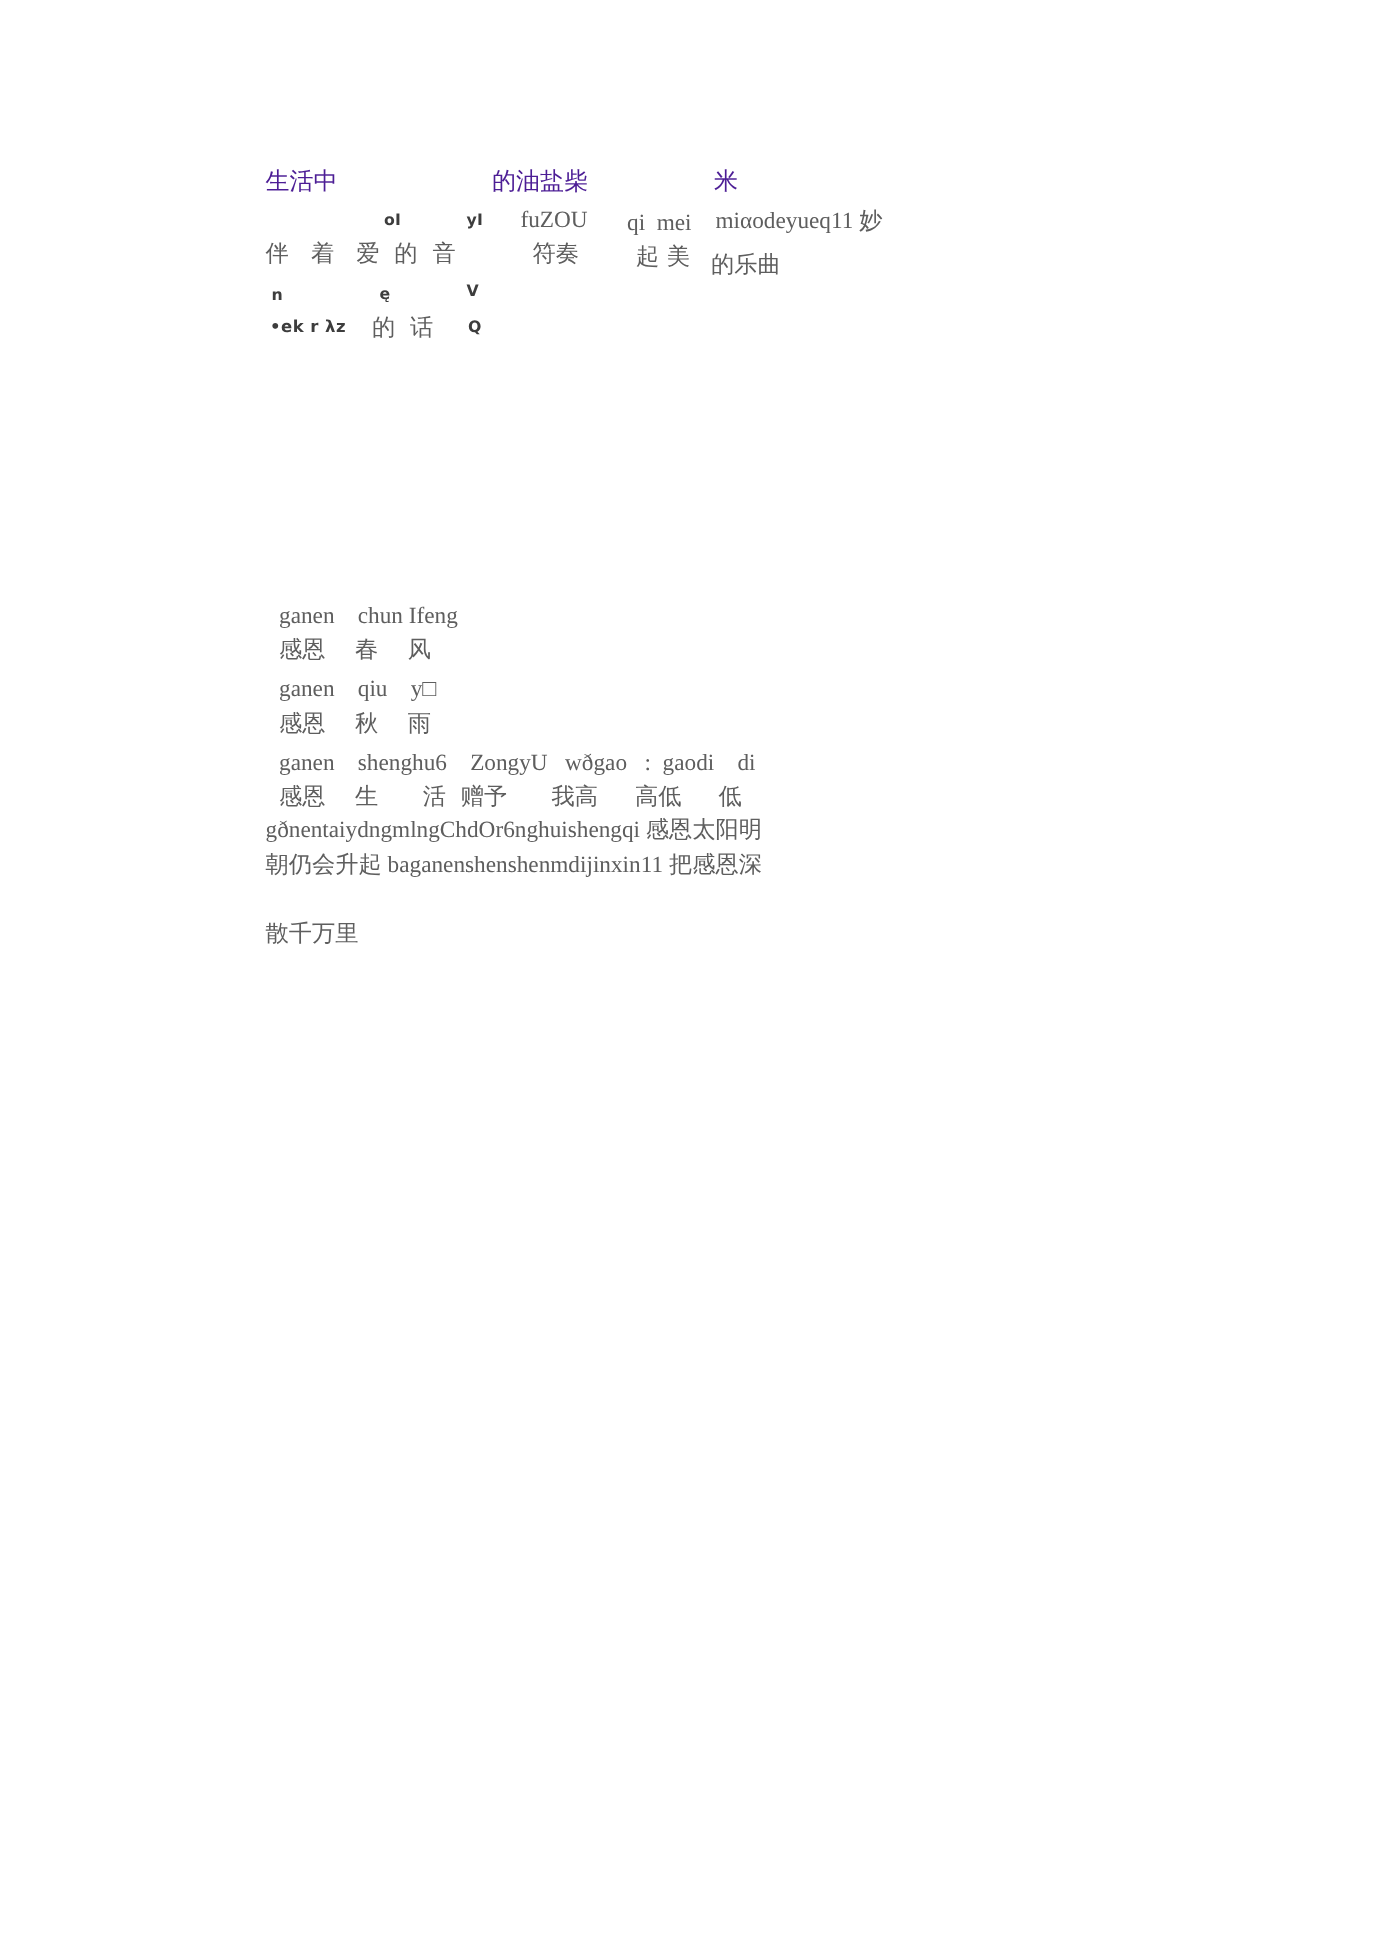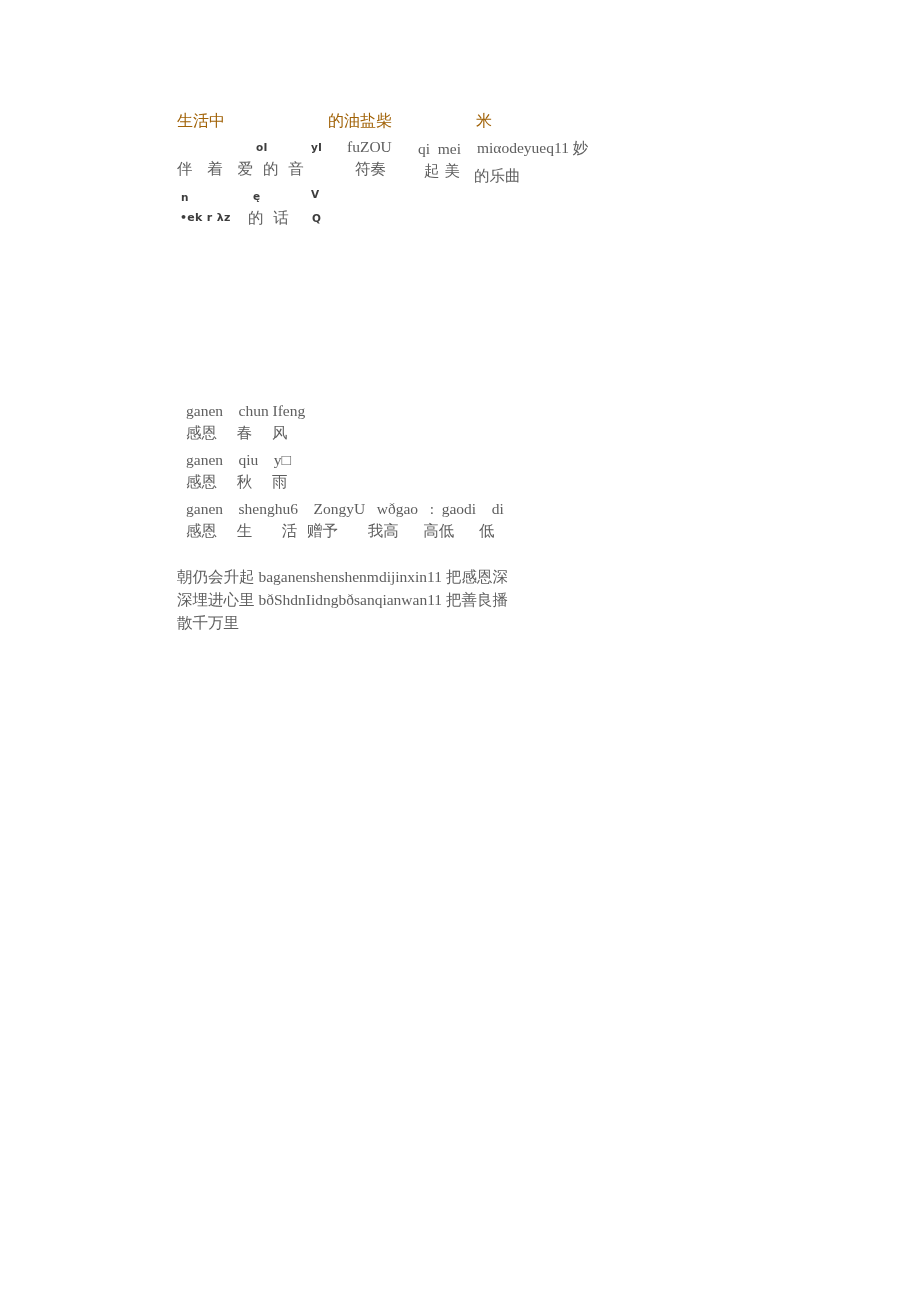--- a/index.html
+++ b/index.html
@@ -33,21 +33,21 @@
   
   .cjk {
     font-family: "DejaVu Sans", "Liberation Sans", sans-serif;
     font-size: 15.5px;
     color: #5e5e5e;
     letter-spacing: 0px;
   }
   .cjk-lg {
     font-family: "DejaVu Sans", "Liberation Sans", sans-serif;
     font-size: 16px;
-    color: #a16207;
+    color: #4c1d95;
   }
 
   
   .lat {
     font-family: "Liberation Serif", "DejaVu Serif", serif;
     font-size: 15.5px;
     color: #5e5e5e;
     text-align: center;
   }
 
@@ -109,18 +109,18 @@
 
     <span class="t lat" style="left:186px;top:403px;">ganen    chun Ifeng</span>
     <span class="t cjk" style="left:186px;top:426px;">感恩    春    风</span>
 
     <span class="t lat" style="left:186px;top:452px;">ganen    qiu    y□</span>
     <span class="t cjk" style="left:186px;top:475px;">感恩    秋    雨</span>
 
     <span class="t lat" style="left:186px;top:501px;">ganen    shenghu6    ZongyU   wðgao   :  gaodi    di</span>
     <span class="t cjk" style="left:186px;top:524px;">感恩    生      活  赠予      我高     高低     低</span>
 
+    <span class="t lat" style="left:177px;top:546px;">gðnentaiydngmlngChdOr6nghuishengqi 感恩太阳明</span>
     <span class="t lat" style="left:177px;top:569px;">朝仍会升起 baganenshenshenmdijinxin11 把感恩深</span>
-    <span class="t lat" style="left:177px;top:592px;">深埋进心里 bðShdnIidngbðsanqianwan11 把善良播</span>
     <span class="t lat" style="left:177px;top:615px;">散千万里</span>
   </div>
 
 </div>
 
 </body></html>

